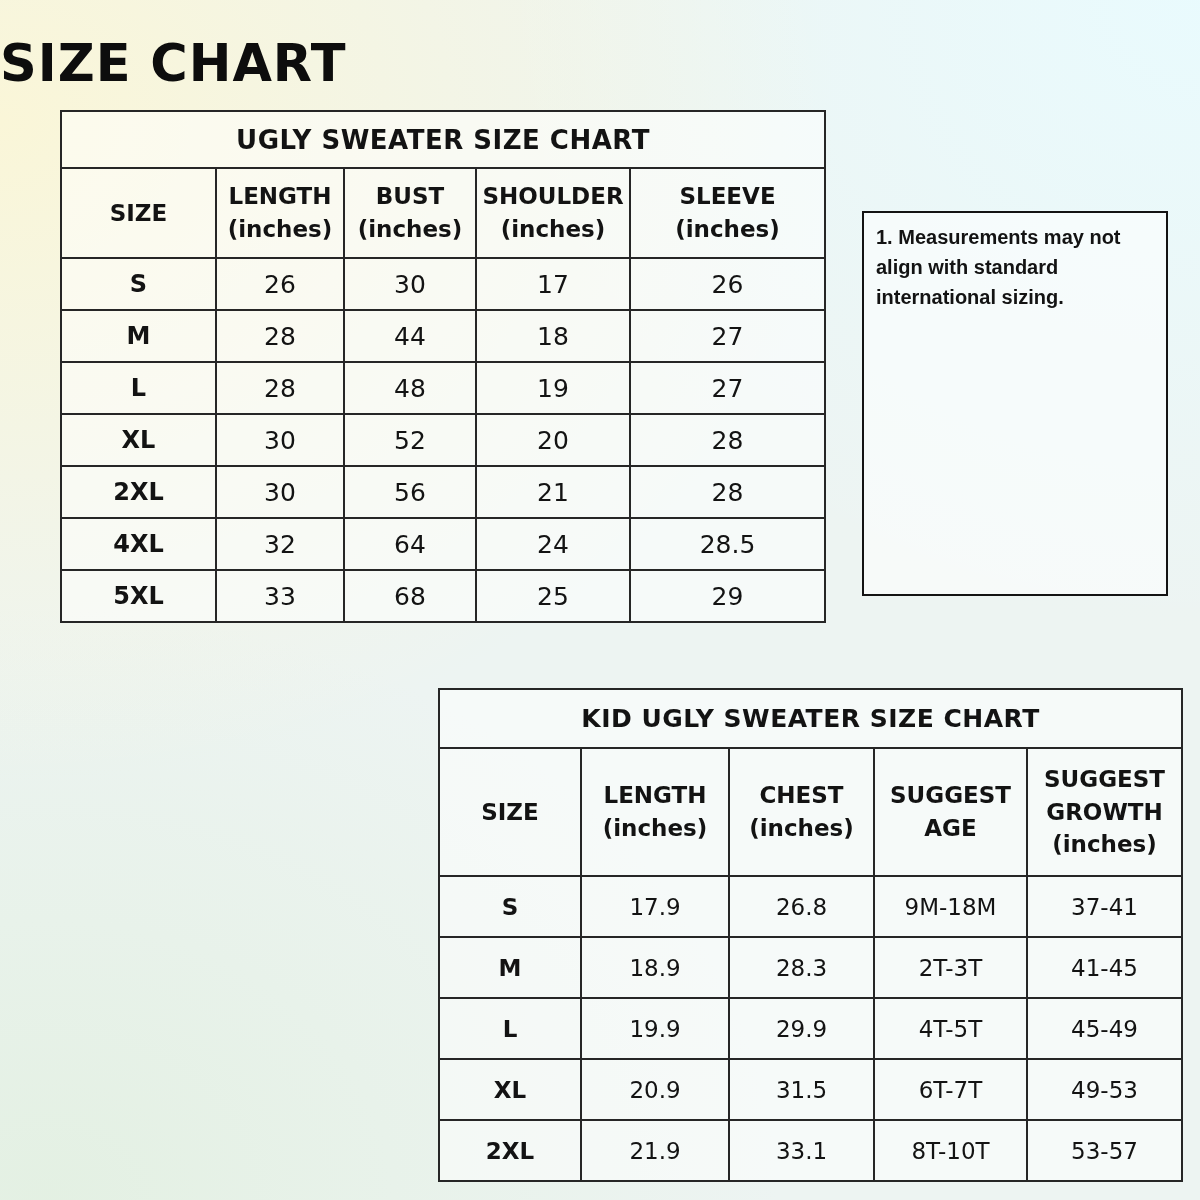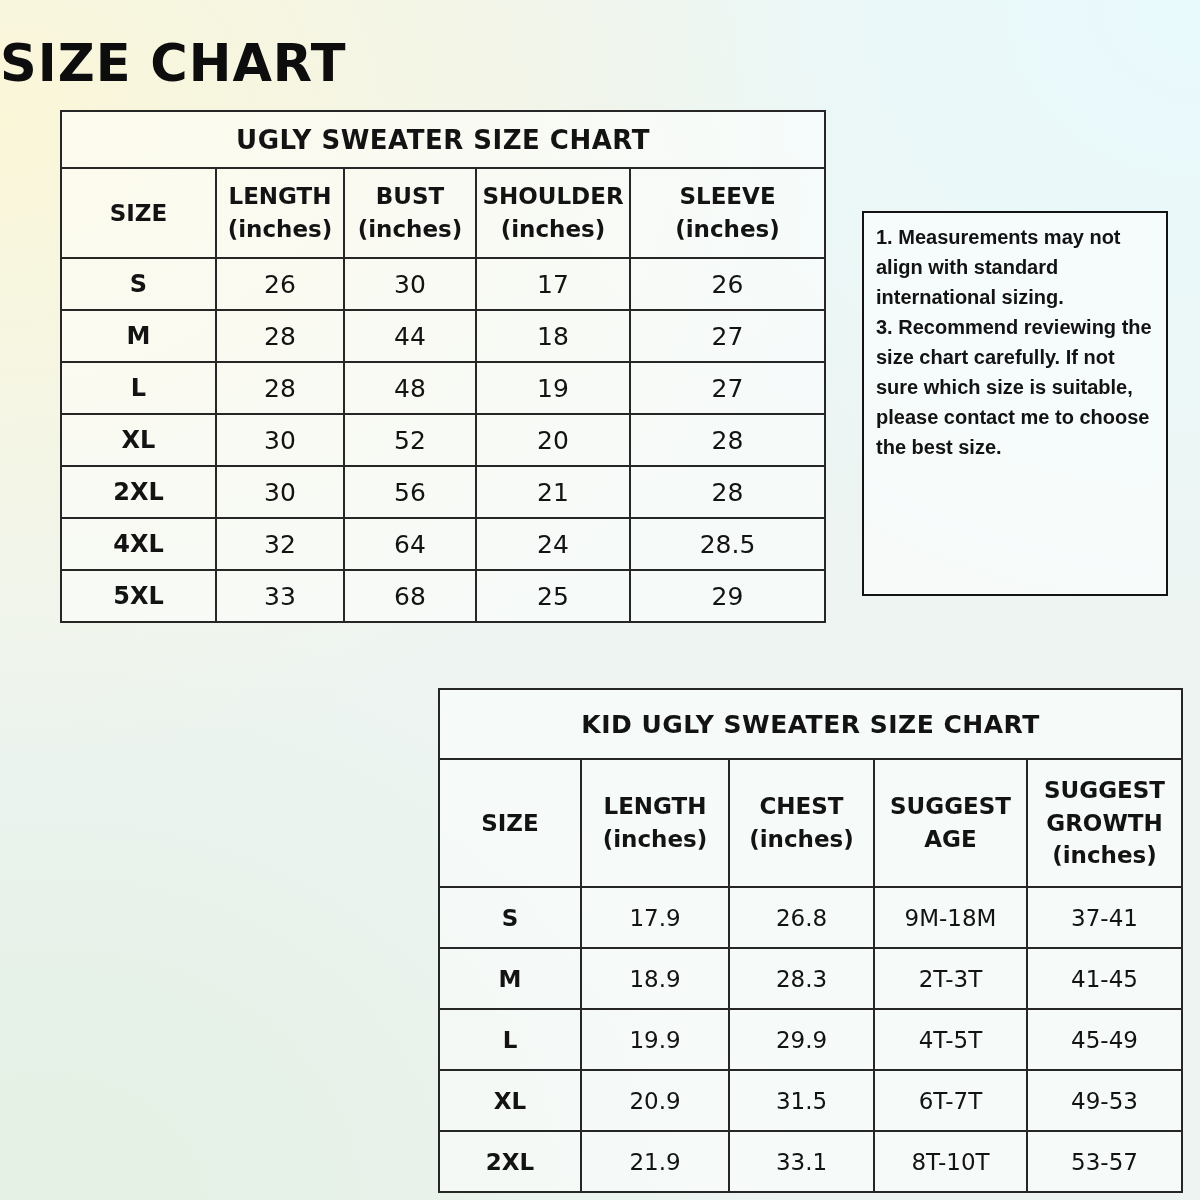--- a/index.html
+++ b/index.html
@@ -38,21 +38,21 @@
   .adult { left: 60px; top: 110px; width: 764px; }
   .adult .title-row   { height: 57px; }
   .adult .tbl-title   { font-size: 26px; }
   .adult .head-row    { height: 90px; }
   .adult .head-row th { font-size: 23px; }
   .adult tbody tr     { height: 52px; }
   .adult tbody th     { font-size: 24px; }
   .adult tbody td     { font-size: 25px; font-weight: normal; }
   
   .kid { left: 438px; top: 688px; width: 743px; }
-  .kid .title-row   { height: 70px; }
+  .kid .title-row   { height: 59px; }
   .kid .tbl-title   { font-size: 25px; }
   .kid .head-row    { height: 128px; }
   .kid .head-row th { font-size: 23px; }
   .kid tbody tr     { height: 61px; }
   .kid tbody th     { font-size: 23px; }
   .kid tbody td     { font-size: 23px; font-weight: normal; text-align: center; }
   
   .notes {
     position: absolute; left: 862px; top: 211px; width: 306px; height: 385px;
     border: 2px solid #131313; background: rgba(255,255,255,0.55);
@@ -152,21 +152,20 @@
           <td>33</td>
           <td>68</td>
           <td>25</td>
           <td>29</td>
         </tr>
       </tbody>
   </table>
 
   <div class="notes">
     <p>1. Measurements may not align with standard international sizing.</p>
-    <p>3. Recommend reviewing the size chart carefully. If not sure which size is suitable, please contact me to choose the best size.</p>
   </div>
 
   <table class="tbl kid">
     <colgroup>
       <col style="width:142px">
         <col style="width:148px">
         <col style="width:145px">
       <col style="width:153px">
         <col style="width:155px">
     </colgroup>

